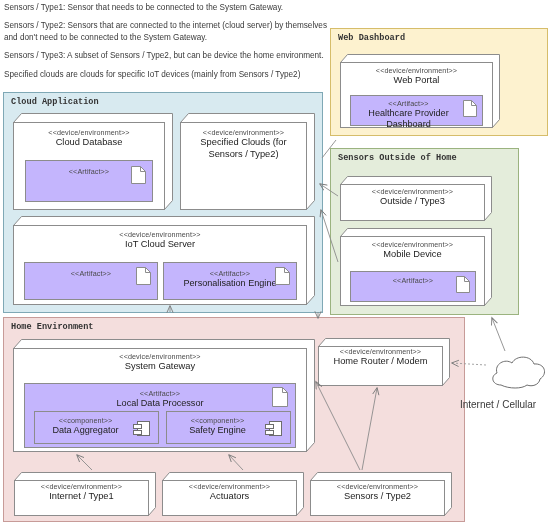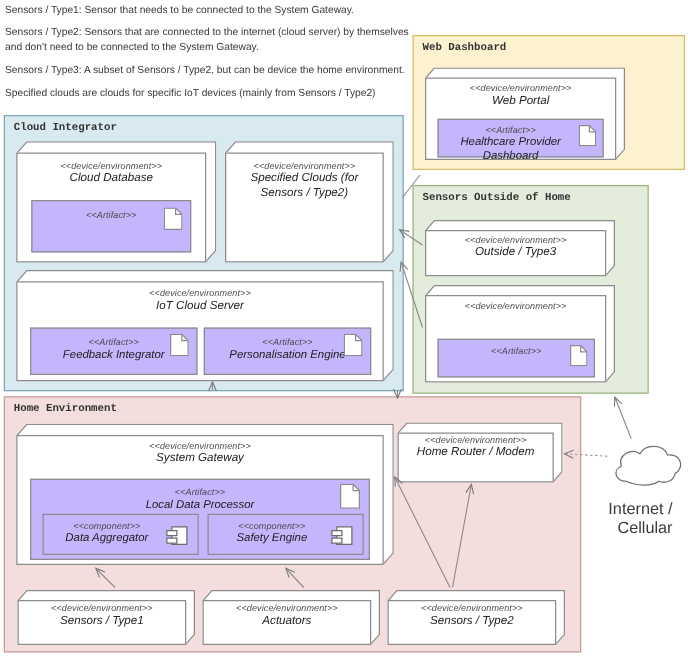--- a/index.html
+++ b/index.html
@@ -16,60 +16,60 @@
 
   
   .env{position:absolute;box-sizing:border-box;border:1px solid #9aa7ad;}
   .env-title{position:absolute;left:7px;top:4px;font-size:8.6px;font-weight:bold;color:#333;white-space:nowrap;font-family:Liberation Mono, monospace;}
   .env-cloud{left:3px;top:92px;width:320px;height:221px;background:#d8eaf0;border-color:#7fa8b5;}
   .env-web{left:330px;top:28px;width:218px;height:108px;background:#fdf2cf;border-color:#d6bd6a;}
   .env-outside{left:330px;top:148px;width:189px;height:167px;background:#e4eddb;border-color:#9bb37f;}
   .env-home{left:3px;top:317px;width:462px;height:205px;background:#f4dedd;border-color:#c79b98;}
 
   
-  .node{position:absolute;box-sizing:border-box;font-style:italic;}
+  .node{position:absolute;box-sizing:border-box;}
   .node .front{position:absolute;left:0;box-sizing:border-box;
     background:#ffffff;border:1px solid #8c8c8c;}
   .node .topface,.node .sideface{position:absolute;pointer-events:none;}
   .node .topface svg,.node .sideface svg{display:block;}
   .node-head{position:absolute;left:0;right:0;text-align:center;}
   .stereo{font-size:7.2px;line-height:9px;color:#4a4a4a;letter-spacing:.1px;}
   .nname{font-size:9.3px;line-height:11.6px;color:#222;}
 
   
   .inner{position:absolute;box-sizing:border-box;background:#c4b5fd;border:1px solid #8c8c8c;}
   .inner-head{position:absolute;left:0;right:0;text-align:center;}
   .ibig{font-size:9.1px;line-height:11.4px;color:#222;}
 
   
   .doc-icon{position:absolute;}
   .comp-icon{position:absolute;}
 
   
   .inet{position:absolute;left:487px;top:352px;}
-  .inet-label{position:absolute;left:458px;top:399px;width:80px;text-align:right;
-    font-size:13px;color:#3a3a3a;}
+  .inet-label{position:absolute;left:458px;top:399px;width:80px;text-align:center;
+    font-size:10px;color:#3a3a3a;}
 
   
   #wires{position:absolute;left:0;top:0;width:550px;height:527px;pointer-events:none;}
 </style>
 </head>
 <body>
 
 <div id="root">
 
   <div class="notes">
     <p class="note">Sensors / Type1: Sensor that needs to be connected to the System Gateway.</p>
     <p class="note">Sensors / Type2: Sensors that are connected to the internet (cloud server) by themselves and don't need to be connected to the System Gateway.</p>
     <p class="note">Sensors / Type3: A subset of Sensors / Type2, but can be device the home environment.</p>
     <p class="note">Specified clouds are clouds for specific IoT devices (mainly from Sensors / Type2)</p>
   </div>
 
   <div class="env env-cloud">
-    <div class="env-title">Cloud Integrator</div>
+    <div class="env-title">Cloud Application</div>
   </div>
 
   <div class="node" style="left:13px;top:113px;width:160px;height:97px;">
     <div class="topface" style="left:0;top:0;width:160px;height:97px;">
       <svg width="160" height="97">
           <path d="M0.5 9.5 L8.5 0.5 L159.5 0.5 L159.5 87.5 L151.5 96.5" fill="#ffffff" stroke="#8c8c8c" stroke-width="1"></path>
         </svg>
     </div>
     <div class="front" style="top:9px;width:152px;height:88px;"></div>
     <div class="node-head" style="top:15px;width:152px;">
@@ -109,21 +109,20 @@
         </svg>
     </div>
     <div class="front" style="top:9px;width:294px;height:80px;"></div>
     <div class="node-head" style="top:14px;width:294px;">
       <div class="stereo">&lt;&lt;device/environment&gt;&gt;</div>
       <div class="nname">IoT Cloud Server</div>
     </div>
     <div class="inner" style="left:11px;top:46px;width:134px;height:38px;">
       <div class="inner-head" style="top:6px;">
         <div class="stereo">&lt;&lt;Artifact&gt;&gt;</div>
-        <div class="ibig">Feedback Integrator</div>
       </div>
       <div class="doc-icon" style="right:6px;top:4px;">
         <svg width="15" height="18">
             <path d="M0.5 0.5 H9.5 L14.5 5.5 V17.5 H0.5 Z" fill="#fff" stroke="#8c8c8c"></path>
             <path d="M9.5 0.5 V5.5 H14.5" fill="none" stroke="#8c8c8c"></path>
           </svg>
       </div>
     </div>
     <div class="inner" style="left:150px;top:46px;width:134px;height:38px;">
       <div class="inner-head" style="top:6px;">
@@ -187,20 +186,21 @@
 
   <div class="node" style="left:340px;top:228px;width:152px;height:78px;">
     <div class="topface" style="left:0;top:0;width:152px;height:78px;">
       <svg width="152" height="78">
           <path d="M0.5 8.5 L7.5 0.5 L151.5 0.5 L151.5 69.5 L144.5 77.5" fill="#ffffff" stroke="#8c8c8c" stroke-width="1"></path>
         </svg>
     </div>
     <div class="front" style="top:8px;width:145px;height:70px;"></div>
     <div class="node-head" style="top:12px;width:145px;">
       <div class="stereo">&lt;&lt;device/environment&gt;&gt;</div>
+      <div class="nname">Mobile Device</div>
     </div>
     <div class="inner" style="left:10px;top:43px;width:126px;height:31px;">
       <div class="inner-head" style="top:4px;">
         <div class="stereo">&lt;&lt;Artifact&gt;&gt;</div>
       </div>
       <div class="doc-icon" style="right:5px;top:4px;">
         <svg width="14" height="17">
             <path d="M0.5 0.5 H8.5 L13.5 5.5 V16.5 H0.5 Z" fill="#fff" stroke="#8c8c8c"></path>
             <path d="M8.5 0.5 V5.5 H13.5" fill="none" stroke="#8c8c8c"></path>
           </svg>
@@ -281,21 +281,21 @@
 
   <div class="node" style="left:14px;top:472px;width:142px;height:44px;">
     <div class="topface" style="left:0;top:0;width:142px;height:44px;">
       <svg width="142" height="44">
           <path d="M0.5 8.5 L7.5 0.5 L141.5 0.5 L141.5 35.5 L134.5 43.5" fill="#ffffff" stroke="#8c8c8c" stroke-width="1"></path>
         </svg>
     </div>
     <div class="front" style="top:8px;width:135px;height:36px;"></div>
     <div class="node-head" style="top:10px;width:135px;">
       <div class="stereo">&lt;&lt;device/environment&gt;&gt;</div>
-      <div class="nname">Sensors / Type1</div>
+      <div class="nname">Internet / Type1</div>
     </div>
   </div>
 
   <div class="node" style="left:162px;top:472px;width:142px;height:44px;">
     <div class="topface" style="left:0;top:0;width:142px;height:44px;">
       <svg width="142" height="44">
           <path d="M0.5 8.5 L7.5 0.5 L141.5 0.5 L141.5 35.5 L134.5 43.5" fill="#ffffff" stroke="#8c8c8c" stroke-width="1"></path>
         </svg>
     </div>
     <div class="front" style="top:8px;width:135px;height:36px;"></div>

